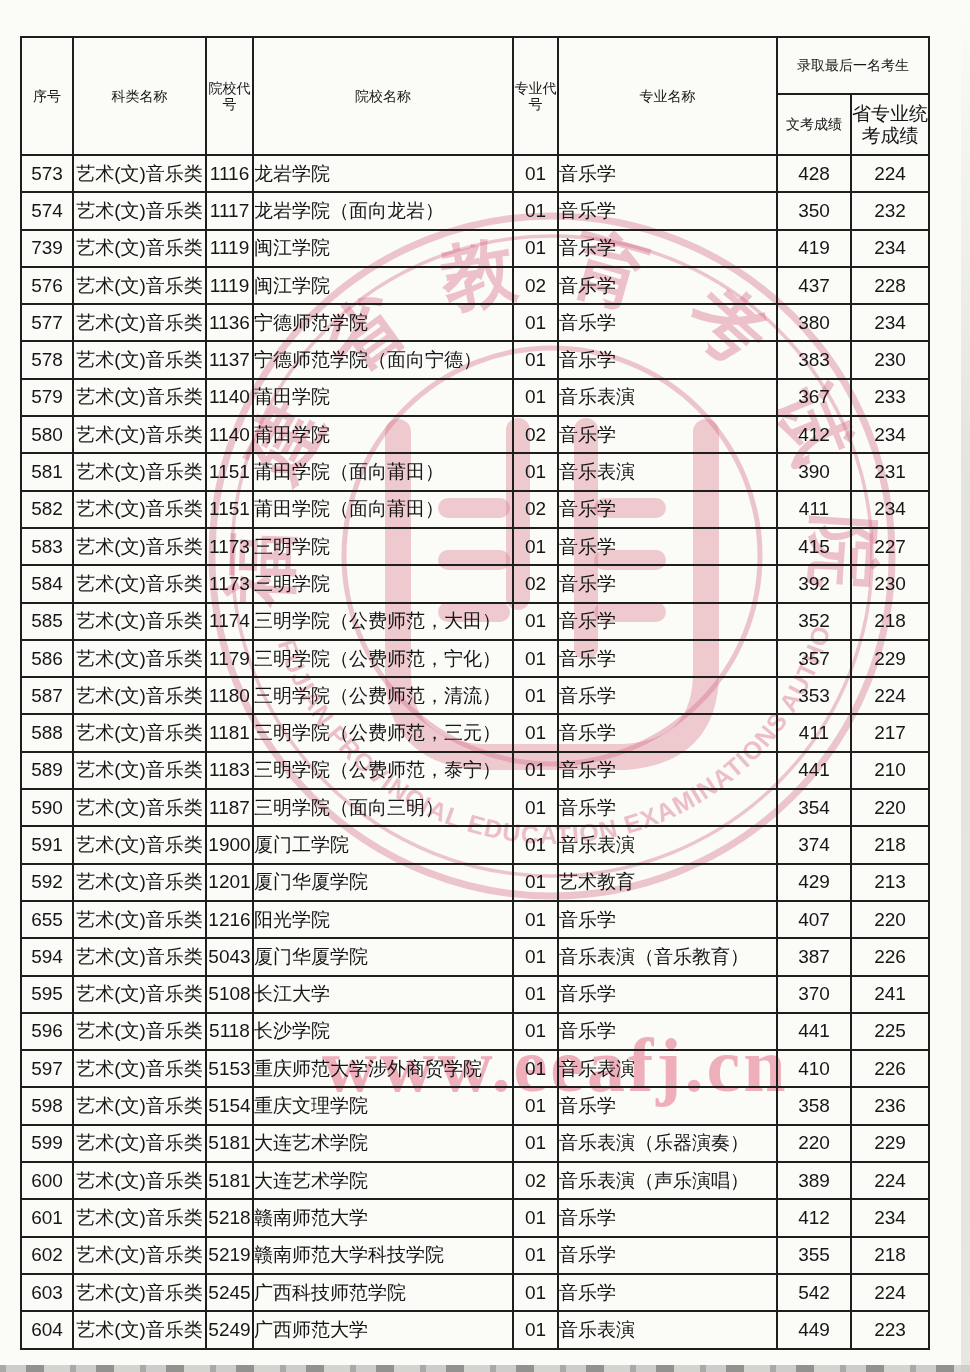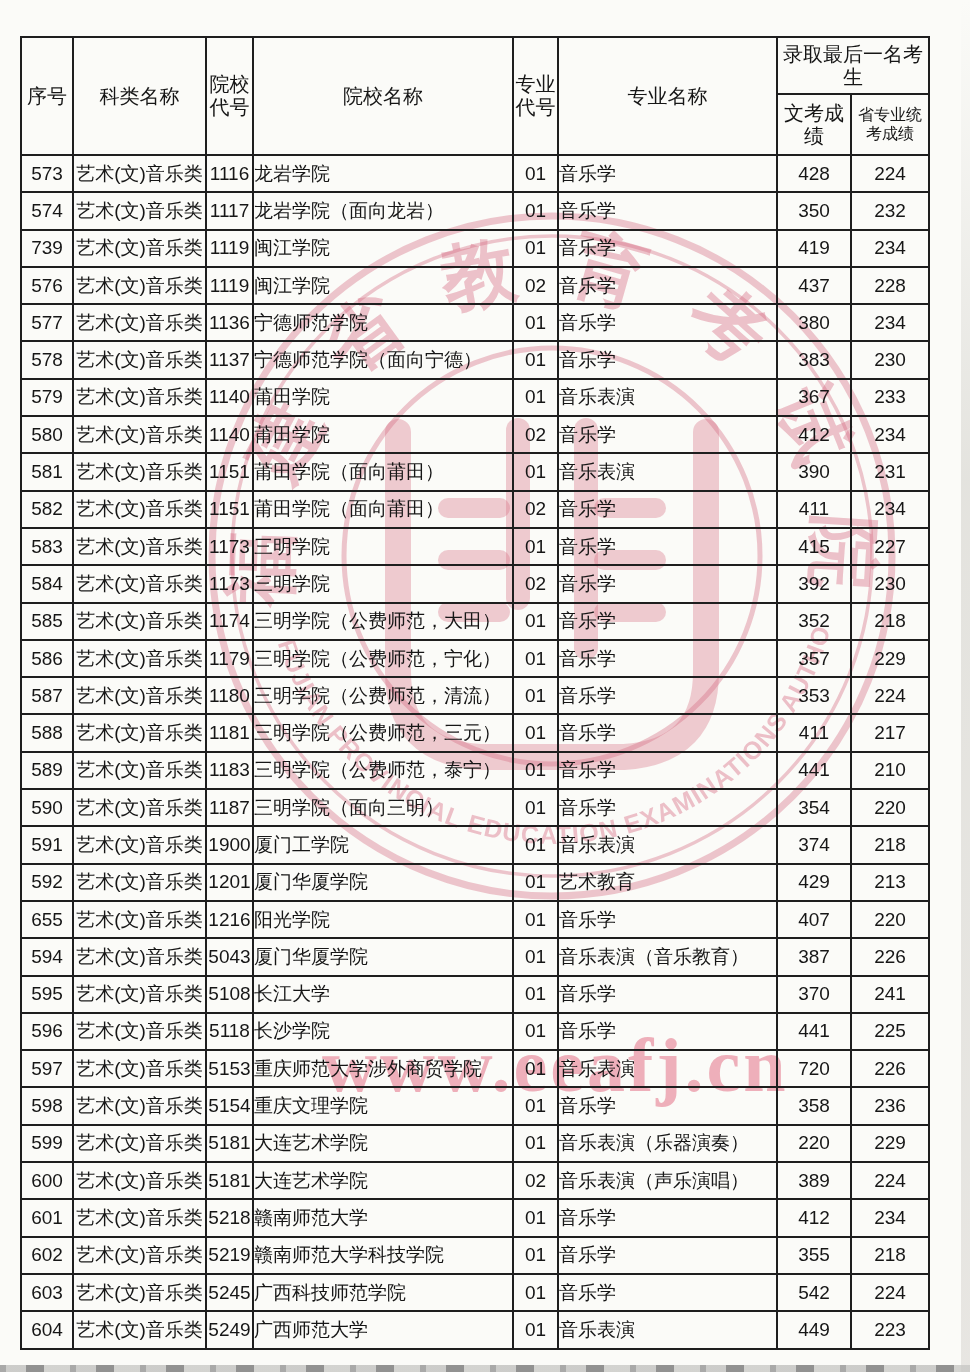--- a/index.html
+++ b/index.html
@@ -32,24 +32,24 @@
     background:transparent;
   }
   table.sheet th, table.sheet td{
     border:2px solid #1e1e1e;
     font-weight:normal;
     vertical-align:middle;
     padding:0;
     overflow:hidden;
   }
   table.sheet tbody td{font-size:19px;height:35.3px;}
-  thead th{font-size:20px;text-align:center;line-height:1.15;}
+  thead th{font-size:14px;text-align:center;line-height:1.15;}
   tr.h1{height:57px;}
   tr.h2{height:61px;}
-  th.small{font-size:16px;margin-left:12px;}
+  th.small{font-size:19px;margin-left:12px;}
   .c-serial,.c-school-code,.c-major-code,.c-score-wen,.c-score-prof{text-align:center;}
   .c-category{text-align:center;padding-left:2px;}
   .c-school-name,.c-major-name{text-align:left;padding-left:5px;}
   
   .footer{
     position:absolute;left:0;top:1318px;width:948px;z-index:1;
     text-align:center;font-size:17px;letter-spacing:2px;color:#222;
   }
   
   .scan-edge-bottom{
@@ -363,21 +363,21 @@
           <td class="c-score-wen">441</td>
           <td class="c-score-prof">225</td>
         </tr>
         <tr>
           <td class="c-serial">597</td>
           <td class="c-category">艺术(文)音乐类</td>
           <td class="c-school-code">5153</td>
           <td class="c-school-name">重庆师范大学涉外商贸学院</td>
           <td class="c-major-code">01</td>
           <td class="c-major-name">音乐表演</td>
-          <td class="c-score-wen">720</td>
+          <td class="c-score-wen">410</td>
           <td class="c-score-prof">226</td>
         </tr>
         <tr>
           <td class="c-serial">598</td>
           <td class="c-category">艺术(文)音乐类</td>
           <td class="c-school-code">5154</td>
           <td class="c-school-name">重庆文理学院</td>
           <td class="c-major-code">01</td>
           <td class="c-major-name">音乐学</td>
           <td class="c-score-wen">358</td>

